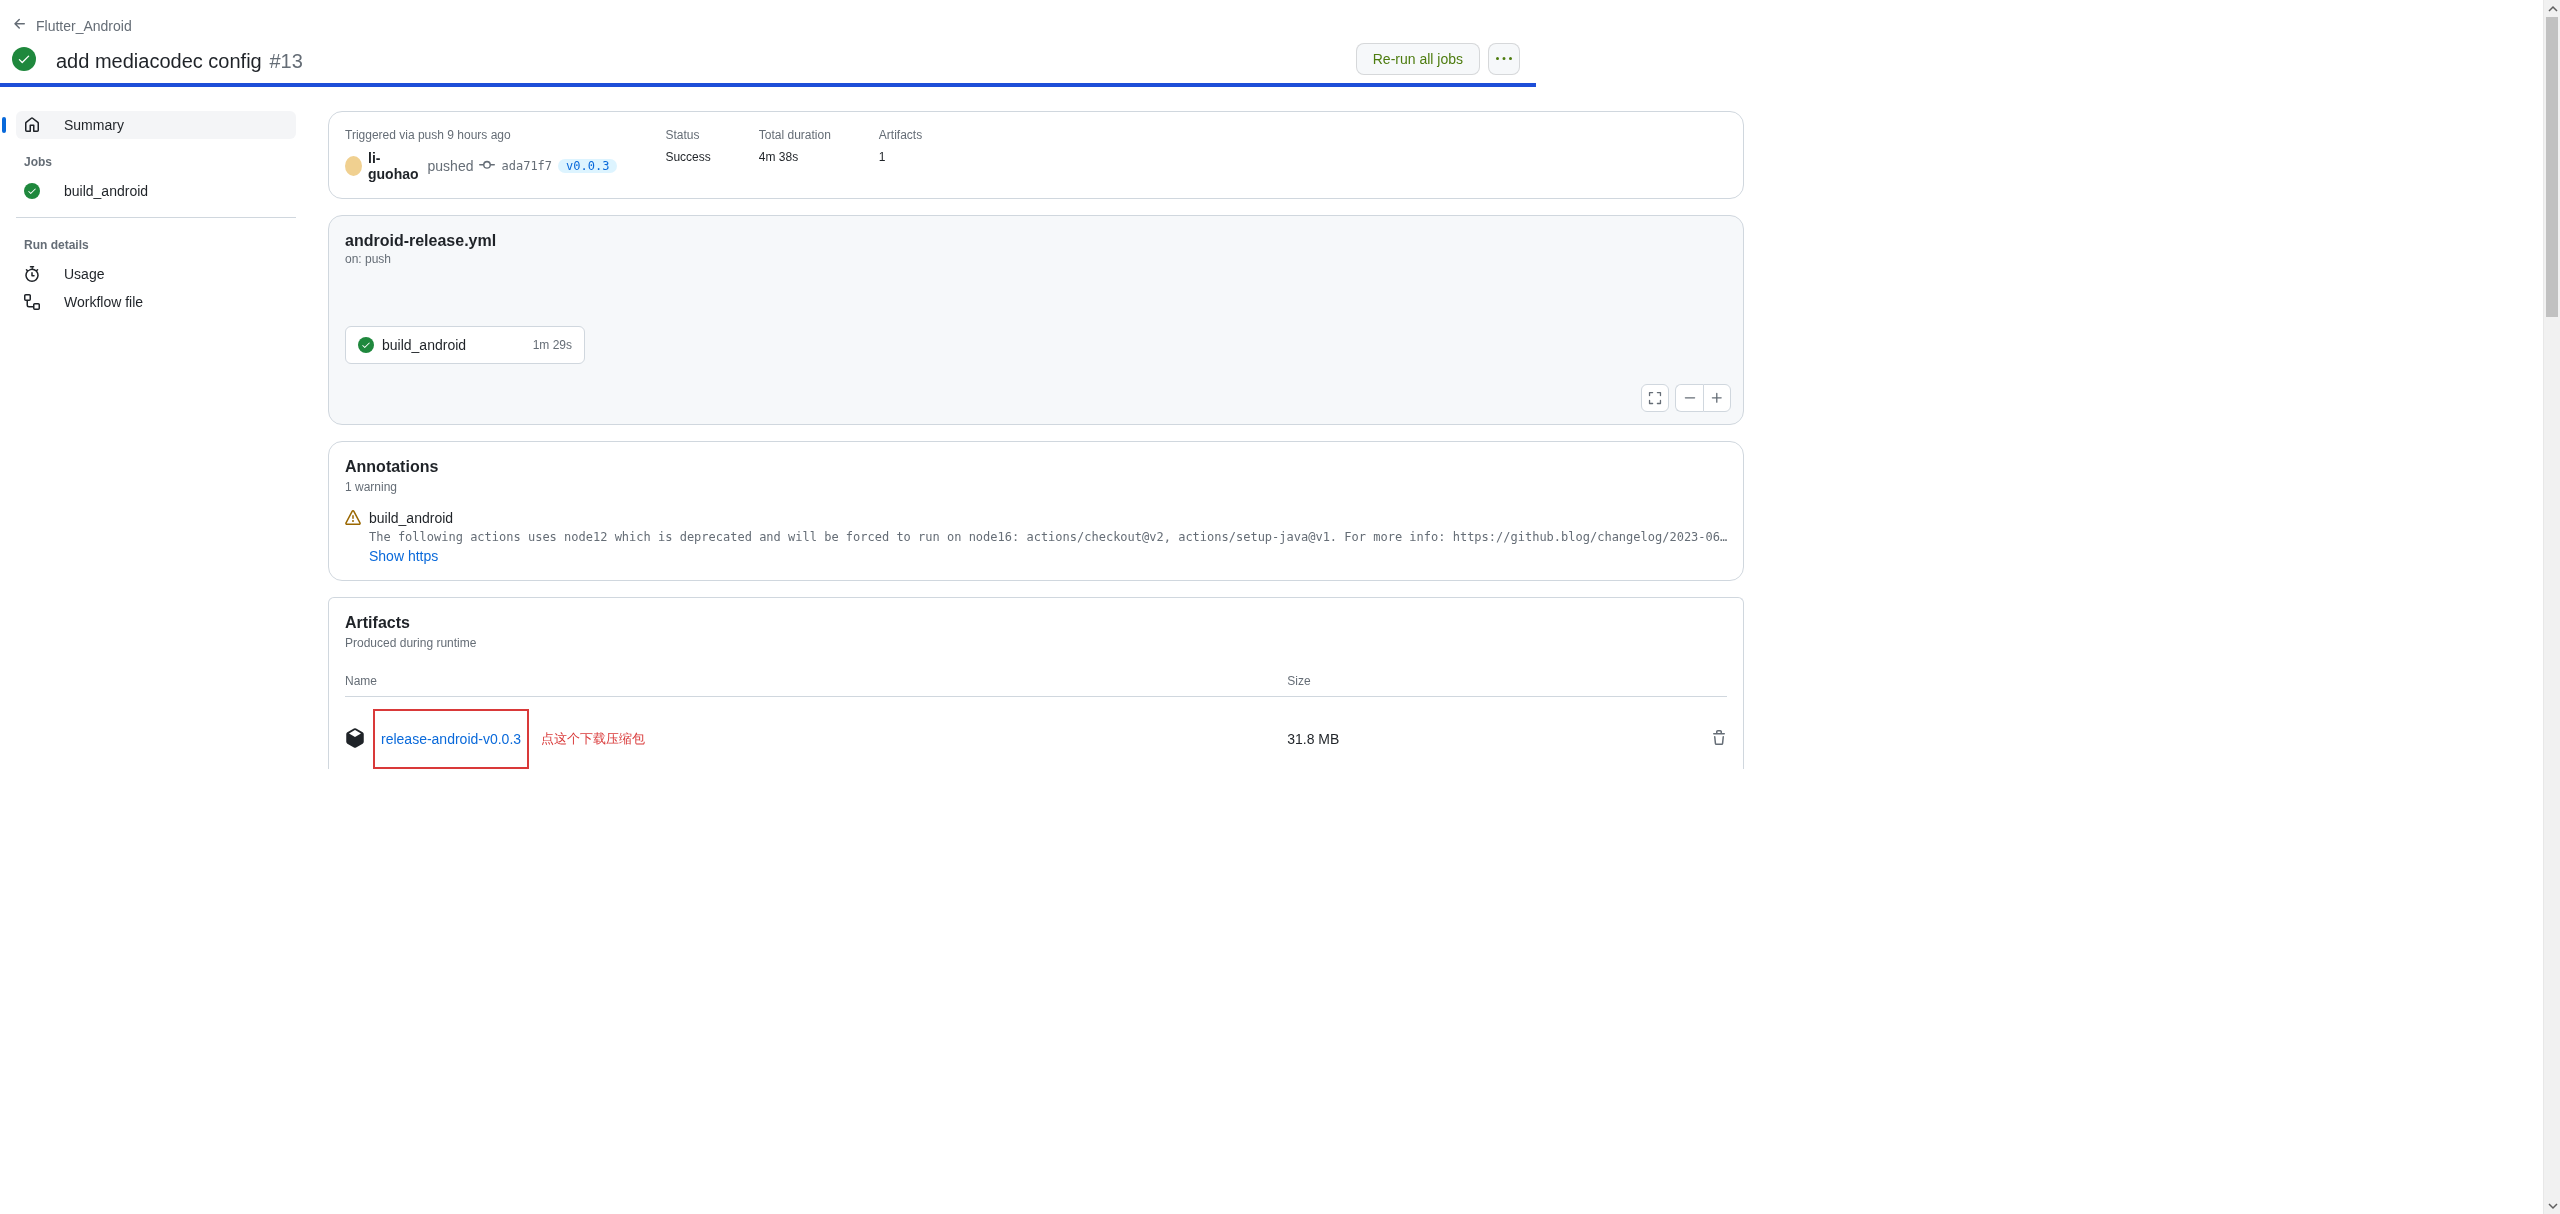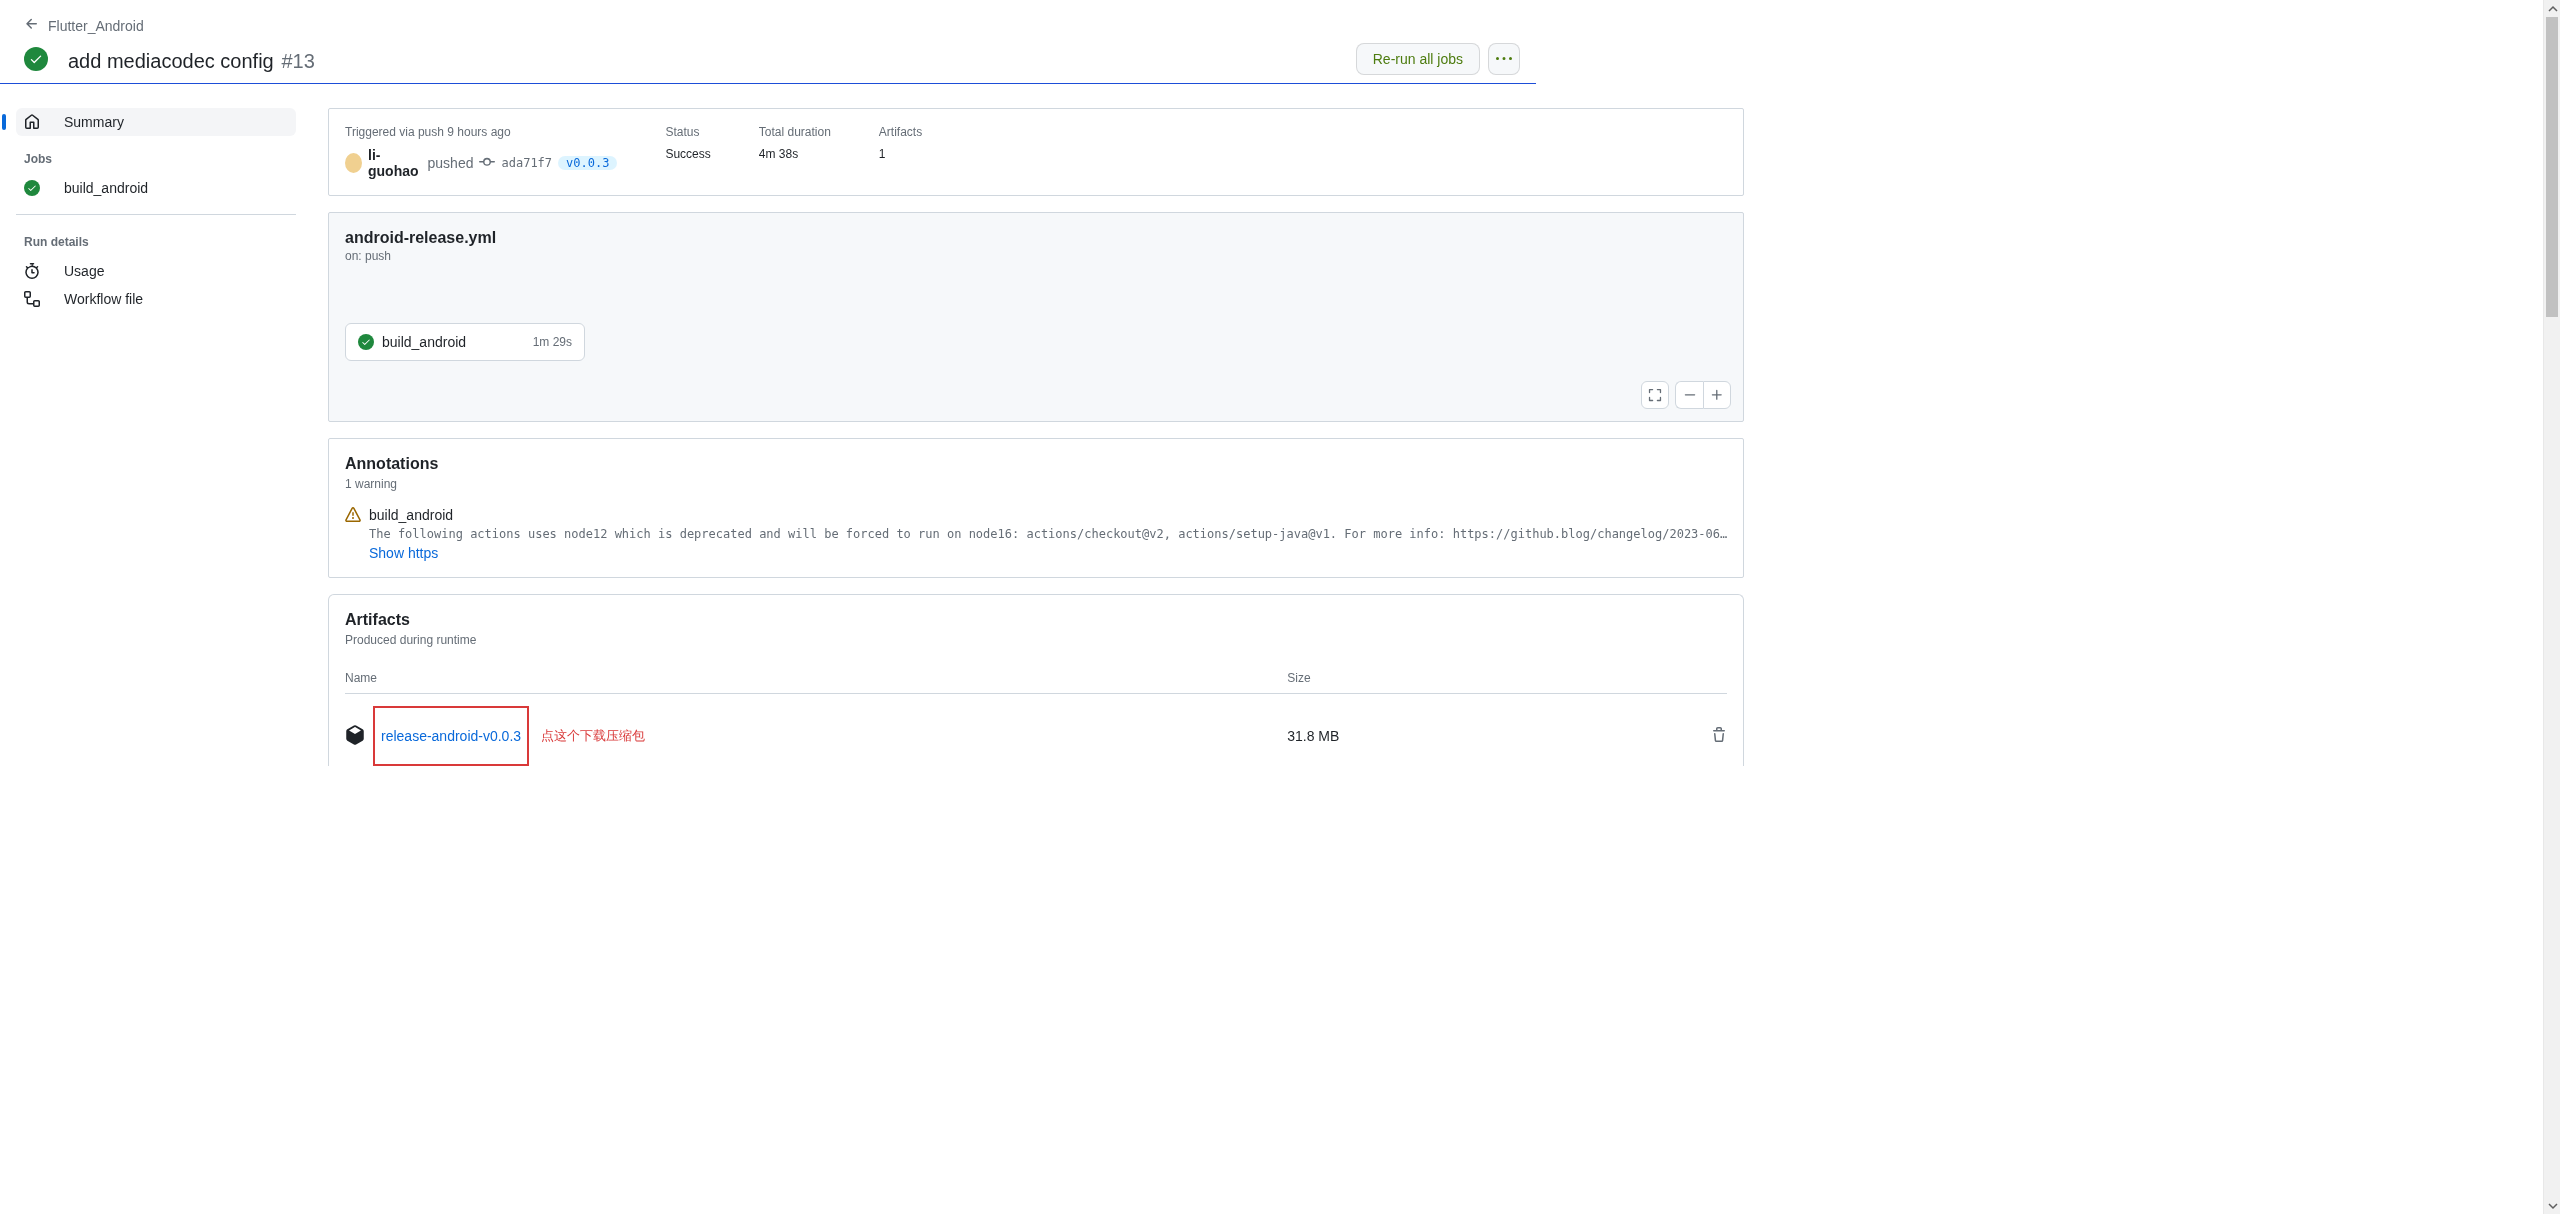--- a/index.html
+++ b/index.html
@@ -8,22 +8,22 @@
       background: #ffffff;
       color: #1f2328;
       font-size: 14px;
       position: relative;
     }
     .page-wrapper {
       width: 1536px;
       position: relative;
     }
     .header-section {
-      padding: 16px 16px 8px 24px;
-      border-bottom: 1px solid #1d4ed8;
+      padding: 16px 16px 8px 12px;
+      border-bottom: 4px solid #1d4ed8;
     }
     .breadcrumb {
       display: flex;
       align-items: center;
       gap: 8px;
       color: #656d76;
       margin-bottom: 8px;
     }
     .breadcrumb a { color: #656d76; text-decoration: none; }
     .title-row {
@@ -92,21 +92,21 @@
       border-top: 1px solid #d0d7de;
       margin: 12px 0;
     }
     .content-area {
       flex: 1;
       padding-top: 24px;
       padding-left: 16px;
     }
     .card {
       border: 1px solid #d0d7de;
-      border-radius: 2px;
+      border-radius: 14px;
       margin-bottom: 16px;
     }
     .summary-card {
       display: flex;
       padding: 16px;
       gap: 48px;
     }
     .summary-block { }
     .summary-label { font-size: 12px; color: #656d76; margin-bottom: 8px; }
     .summary-value { font-size: 12px; color: #1f2328; }

